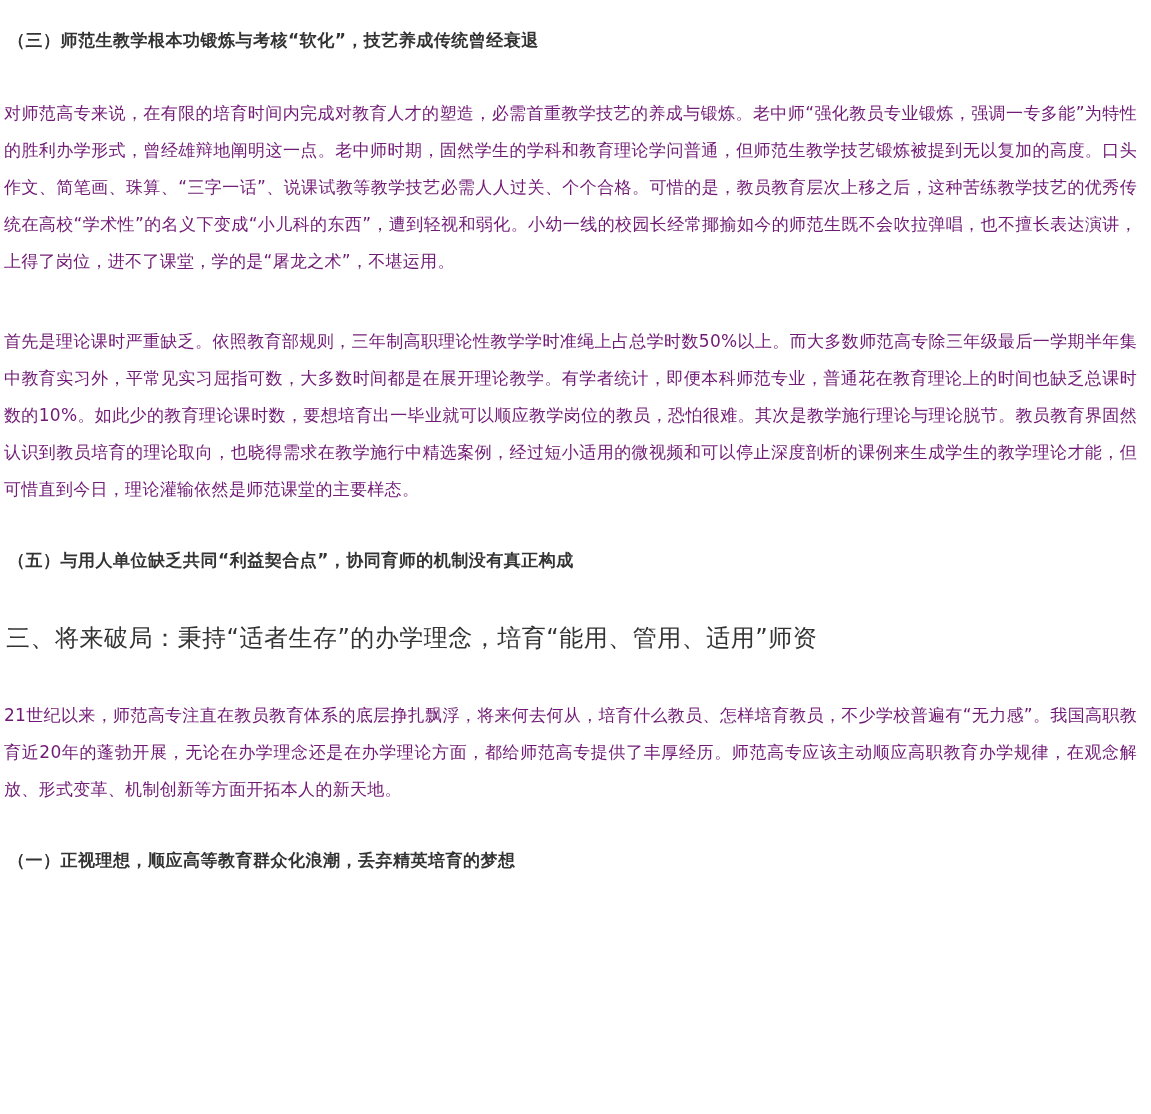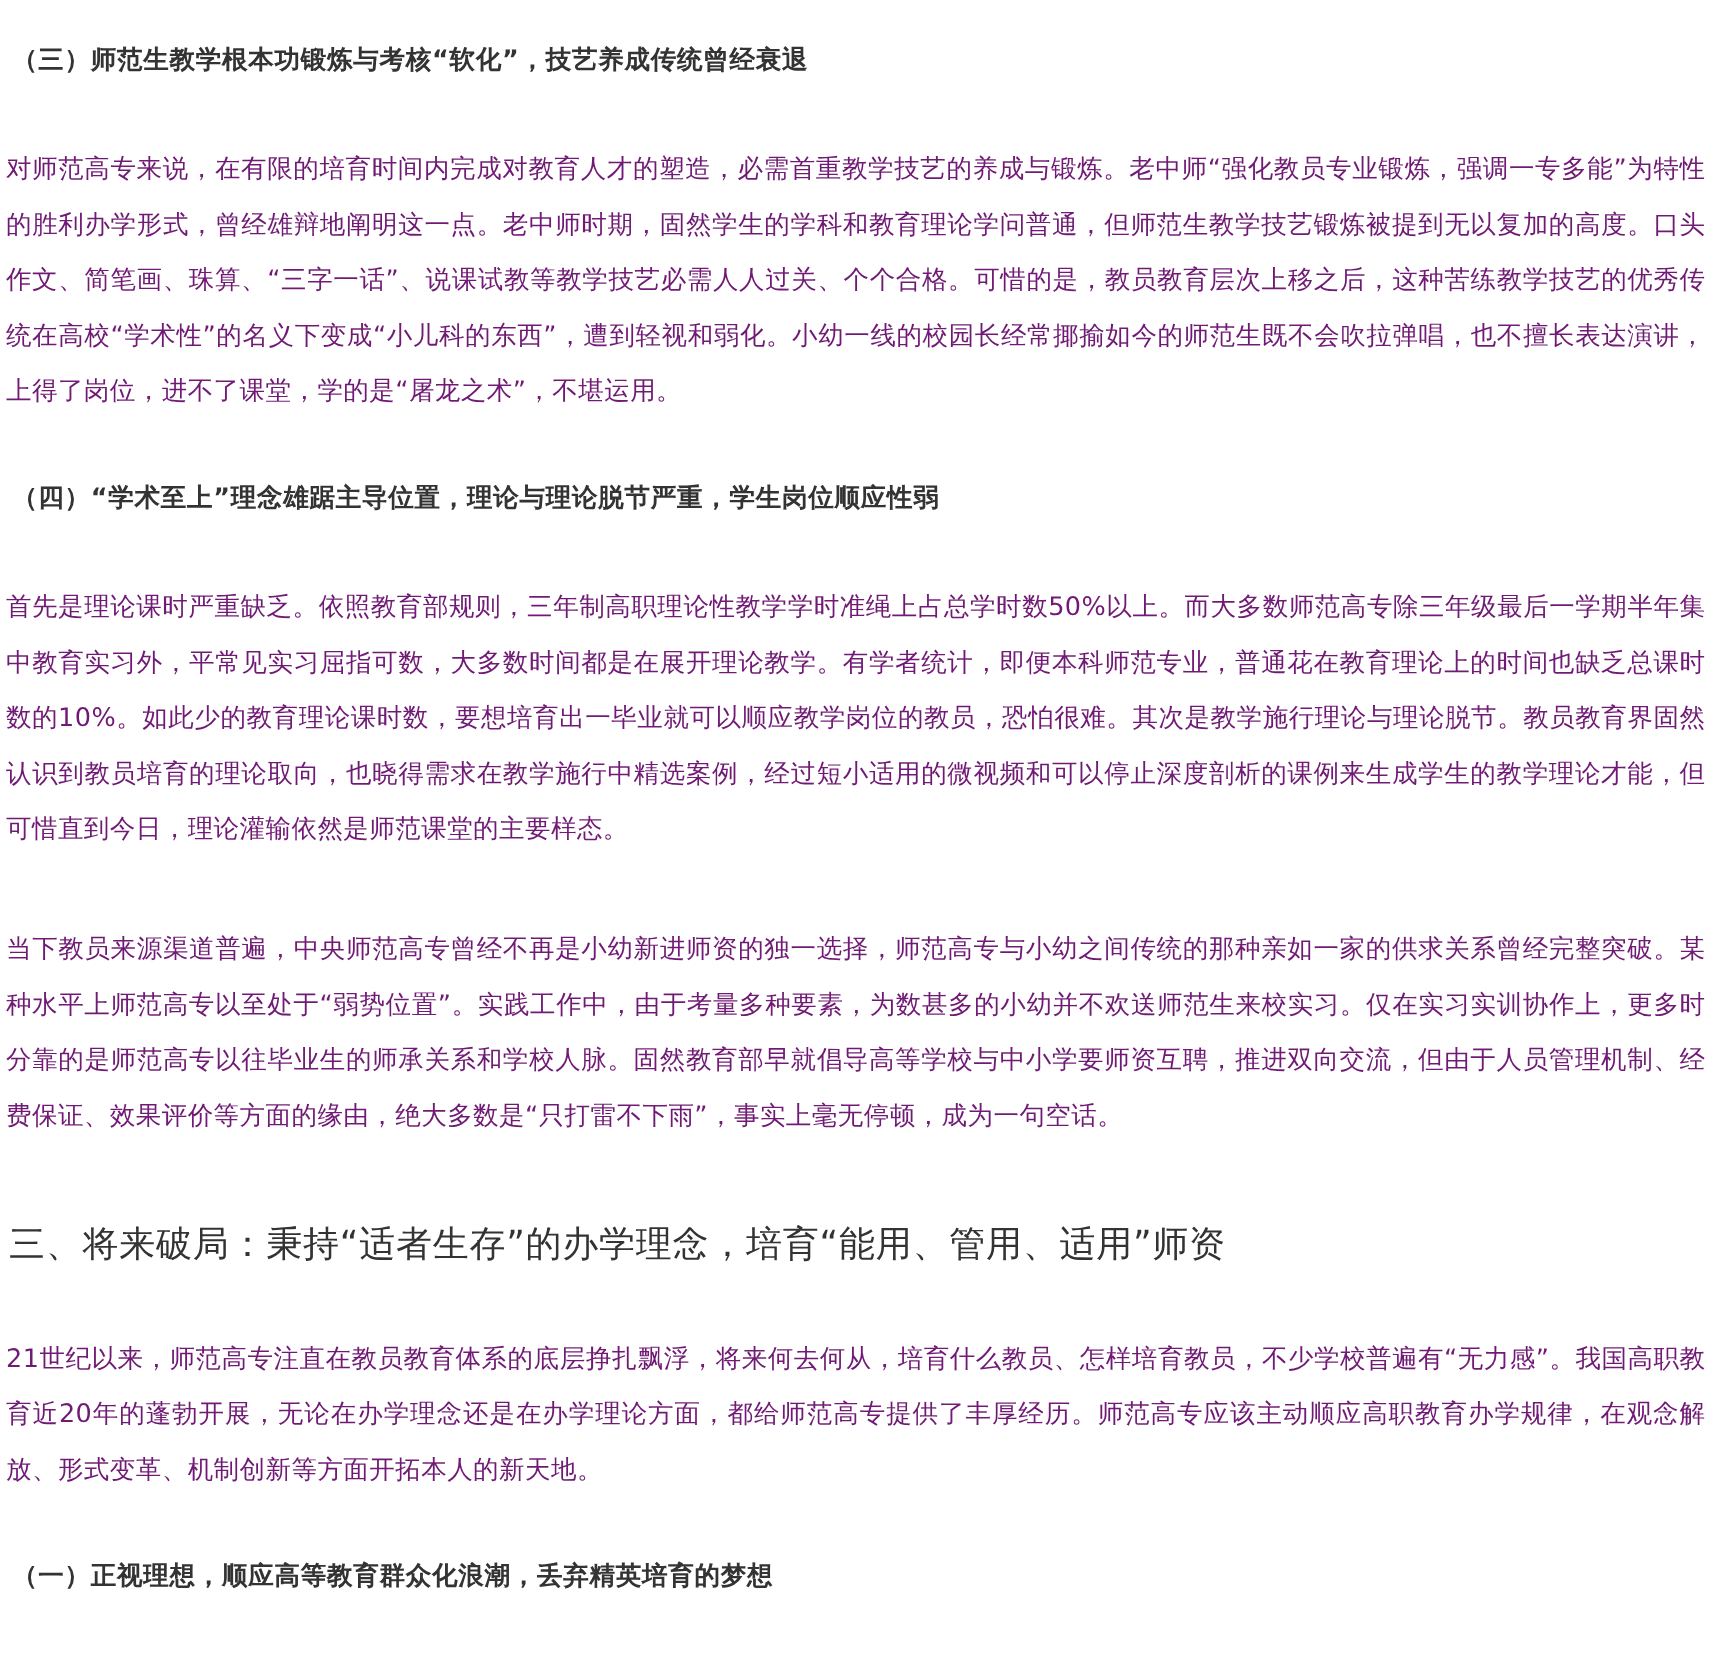--- a/index.html
+++ b/index.html
@@ -51,26 +51,25 @@
 </style>
 </head>
 <body>
 
 <div class="doc">
 
   <h3 class="sec-heading first">（三）师范生教学根本功锻炼与考核“软化”，技艺养成传统曾经衰退</h3>
 
   <p class="body-para">对师范高专来说，在有限的培育时间内完成对教育人才的塑造，必需首重教学技艺的养成与锻炼。老中师“强化教员专业锻炼，强调一专多能”为特性的胜利办学形式，曾经雄辩地阐明这一点。老中师时期，固然学生的学科和教育理论学问普通，但师范生教学技艺锻炼被提到无以复加的高度。口头作文、简笔画、珠算、“三字一话”、说课试教等教学技艺必需人人过关、个个合格。可惜的是，教员教育层次上移之后，这种苦练教学技艺的优秀传统在高校“学术性”的名义下变成“小儿科的东西”，遭到轻视和弱化。小幼一线的校园长经常揶揄如今的师范生既不会吹拉弹唱，也不擅长表达演讲，上得了岗位，进不了课堂，学的是“屠龙之术”，不堪运用。</p>
 
-  <h3 class="sec-heading">（四）“学术至上”理念雄踞主导位置，理论与理论脱节严重，学生岗位顺应性弱</h3>
 
   <p class="body-para">首先是理论课时严重缺乏。依照教育部规则，三年制高职理论性教学学时准绳上占总学时数50%以上。而大多数师范高专除三年级最后一学期半年集中教育实习外，平常见实习屈指可数，大多数时间都是在展开理论教学。有学者统计，即便本科师范专业，普通花在教育理论上的时间也缺乏总课时数的10%。如此少的教育理论课时数，要想培育出一毕业就可以顺应教学岗位的教员，恐怕很难。其次是教学施行理论与理论脱节。教员教育界固然认识到教员培育的理论取向，也晓得需求在教学施行中精选案例，经过短小适用的微视频和可以停止深度剖析的课例来生成学生的教学理论才能，但可惜直到今日，理论灌输依然是师范课堂的主要样态。</p>
 
+  <h3 class="sec-heading">（五）与用人单位缺乏共同“利益契合点”，协同育师的机制没有真正构成</h3>
 
-  <p class="body-para">当下教员来源渠道普遍，中央师范高专曾经不再是小幼新进师资的独一选择，师范高专与小幼之间传统的那种亲如一家的供求关系曾经完整突破。某种水平上师范高专以至处于“弱势位置”。实践工作中，由于考量多种要素，为数甚多的小幼并不欢送师范生来校实习。仅在实习实训协作上，更多时分靠的是师范高专以往毕业生的师承关系和学校人脉。固然教育部早就倡导高等学校与中小学要师资互聘，推进双向交流，但由于人员管理机制、经费保证、效果评价等方面的缘由，绝大多数是“只打雷不下雨”，事实上毫无停顿，成为一句空话。</p>
 
   <h2 class="chapter-heading">三、将来破局：秉持“适者生存”的办学理念，培育“能用、管用、适用”师资</h2>
 
   <p class="body-para">21世纪以来，师范高专注直在教员教育体系的底层挣扎飘浮，将来何去何从，培育什么教员、怎样培育教员，不少学校普遍有“无力感”。我国高职教育近20年的蓬勃开展，无论在办学理念还是在办学理论方面，都给师范高专提供了丰厚经历。师范高专应该主动顺应高职教育办学规律，在观念解放、形式变革、机制创新等方面开拓本人的新天地。</p>
 
   <h3 class="sec-heading">（一）正视理想，顺应高等教育群众化浪潮，丢弃精英培育的梦想</h3>
 
 </div>
 
 </body></html>

